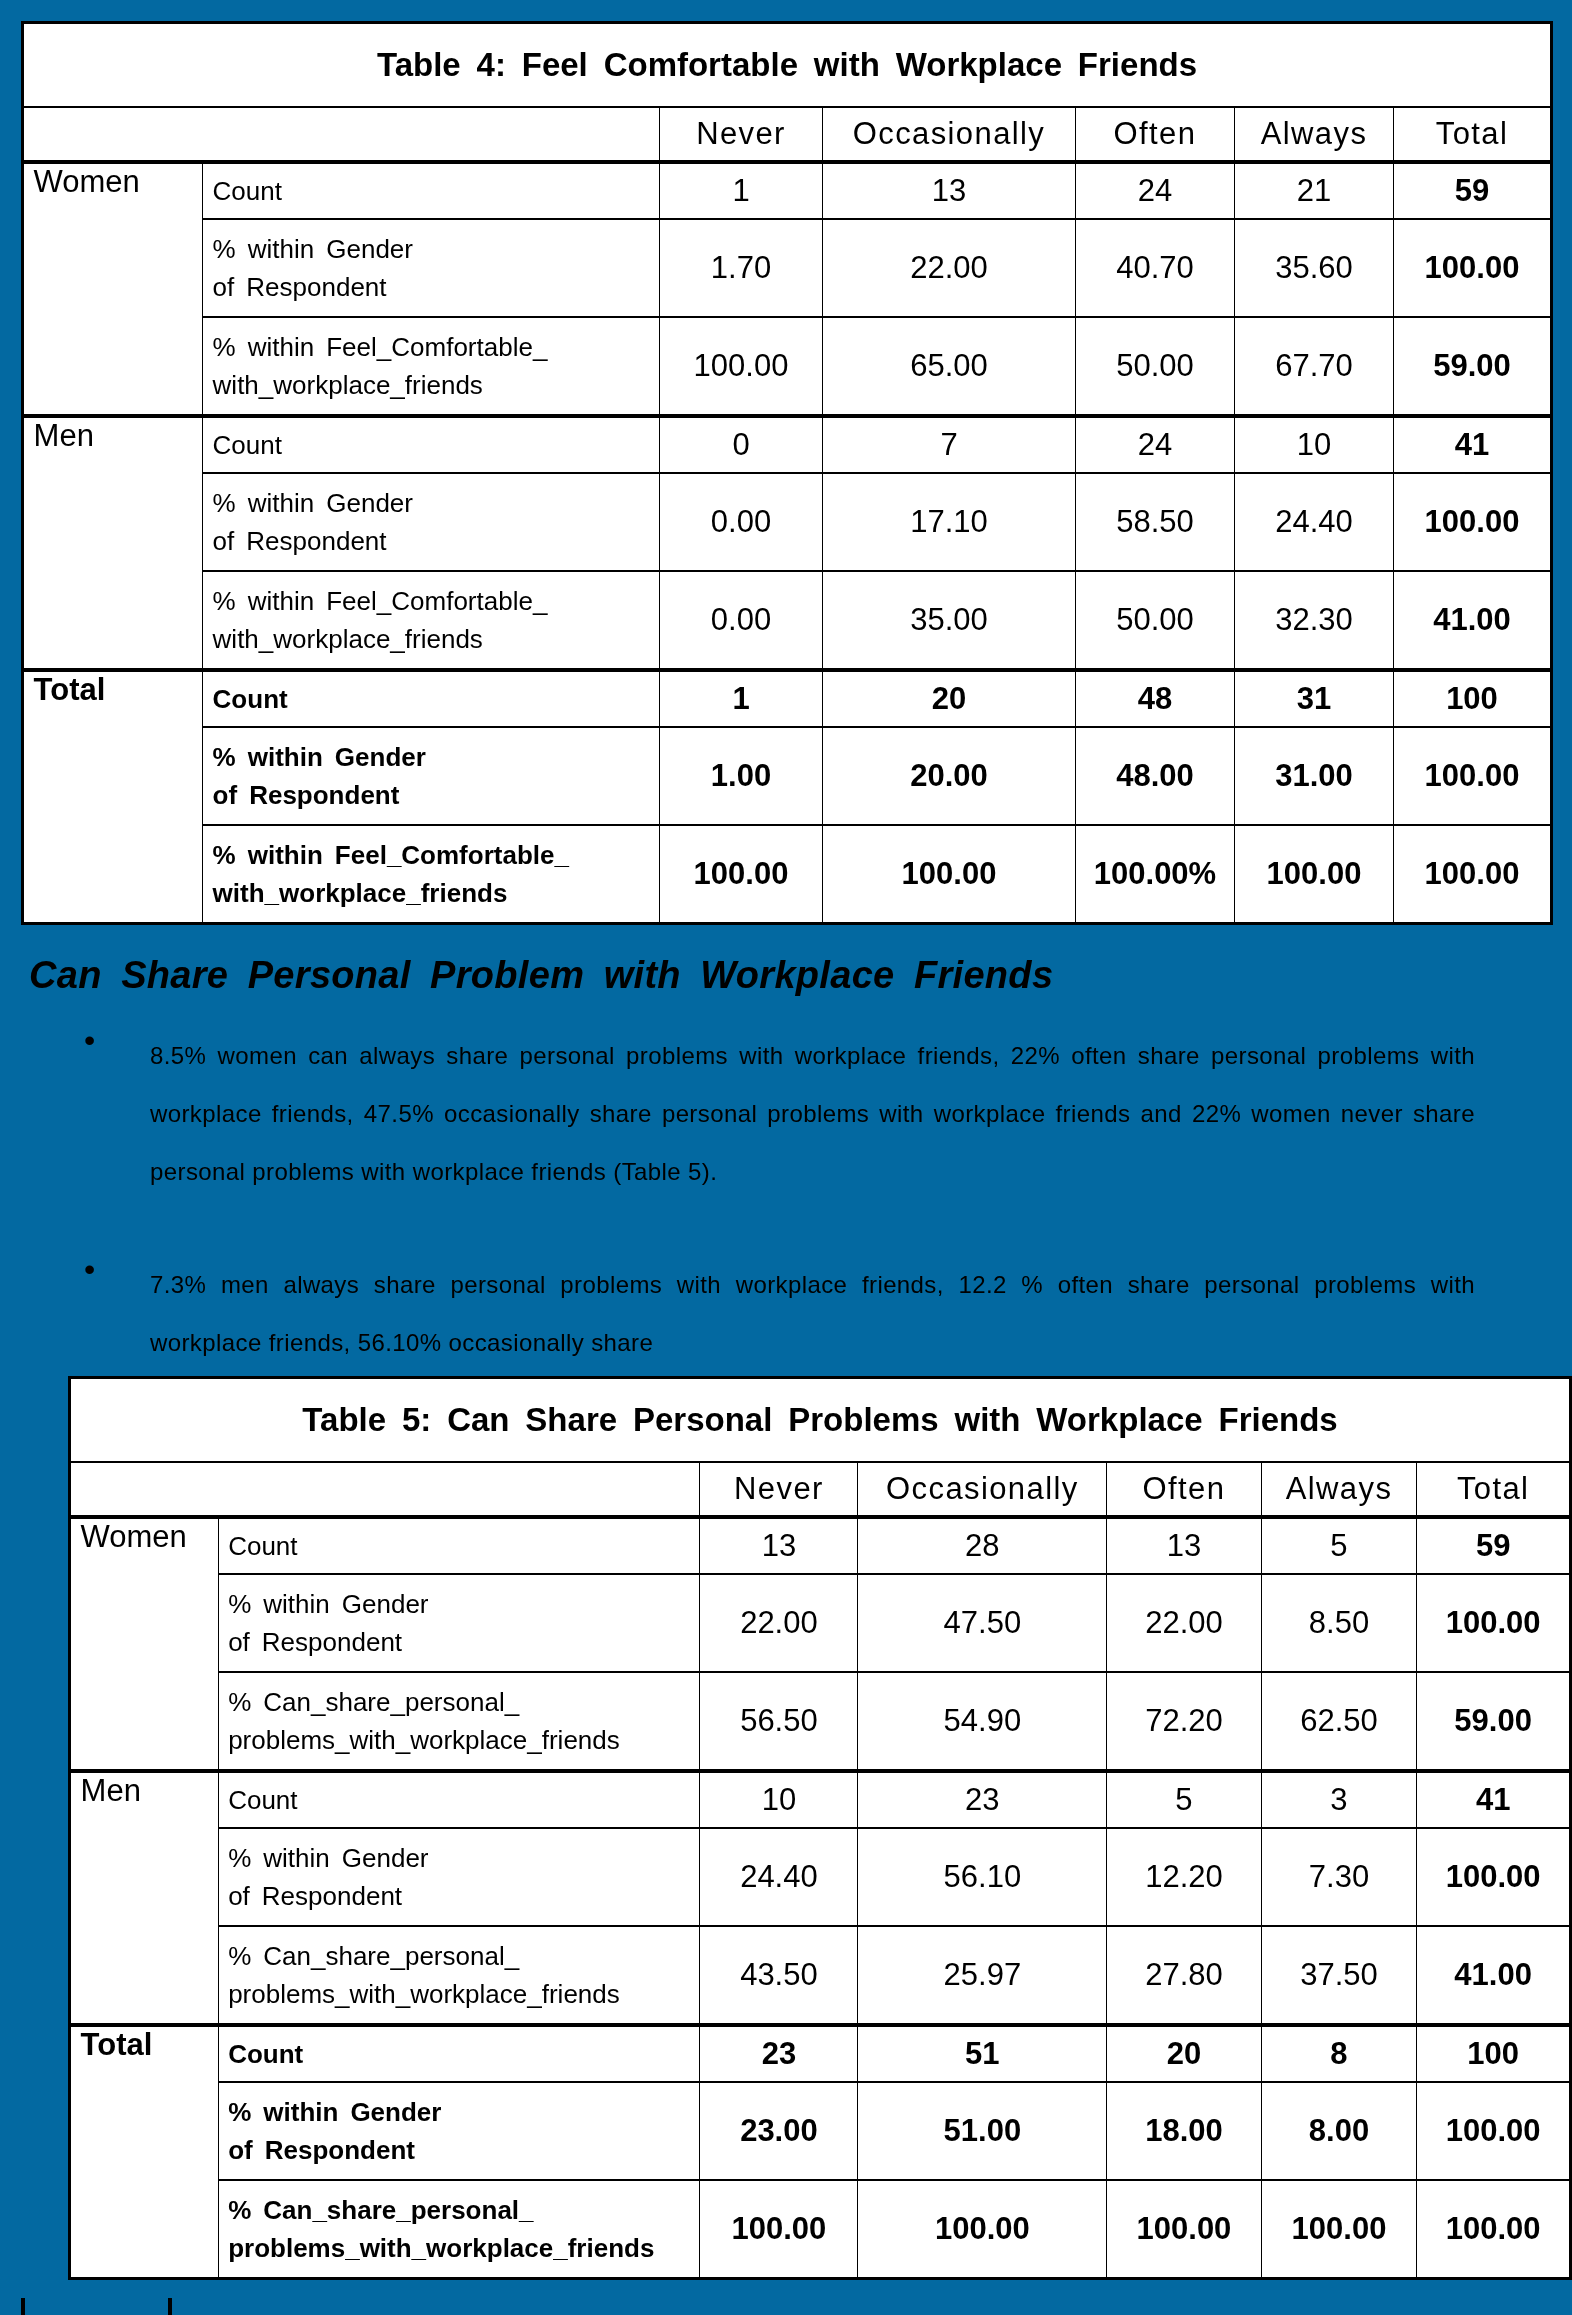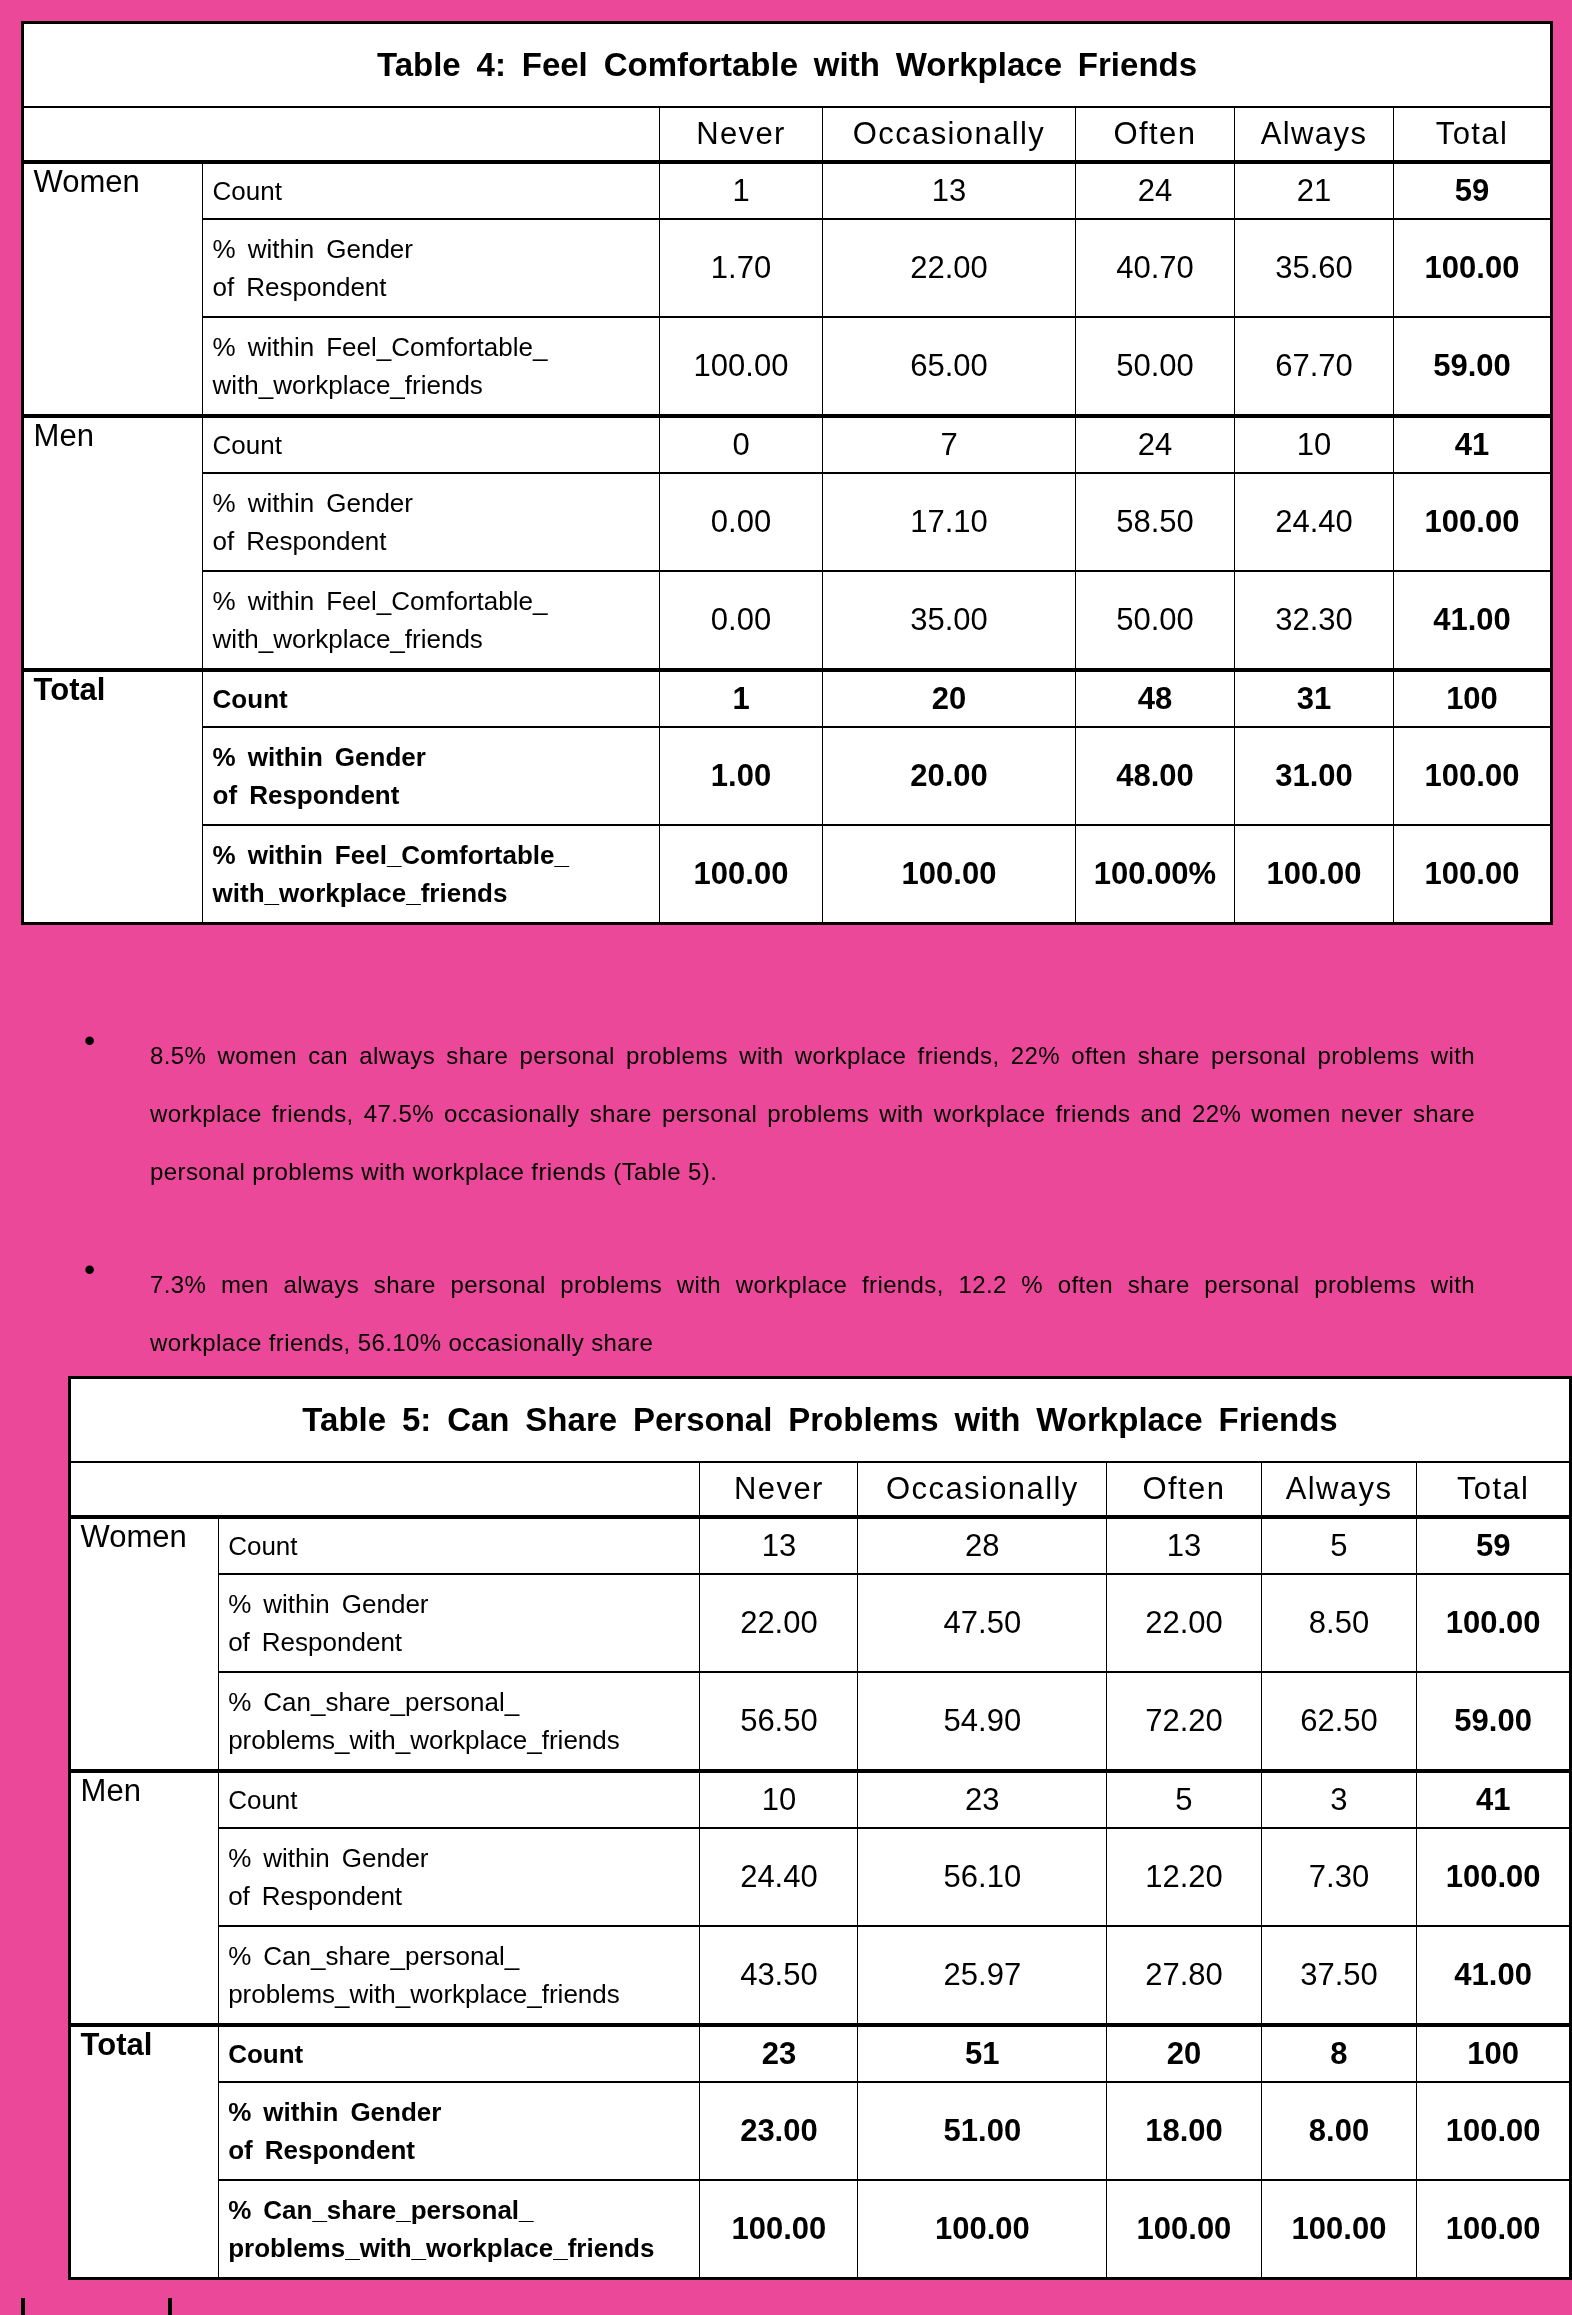--- a/index.html
+++ b/index.html
@@ -1,17 +1,17 @@
 <!DOCTYPE html>
 <html><head>
 <meta charset="utf-8">
 <style>
   html,body{margin:0;padding:0;background:#ffffff;}
   .page{
-    position:relative;width:1572px;height:2315px;background:#ec4899;
+    position:relative;width:1572px;height:2315px;background:#0369a1;
     overflow:hidden;font-family:"Liberation Sans",sans-serif;color:#000;
   }
 
   
   .tbl-wrap{position:absolute;left:21px;}
   #table4-container{top:21px;}
   #table5-container{top:1376px;margin-left:47px;}
 
   .crosstab{
     border-collapse:collapse;table-layout:fixed;background:#fff;
@@ -159,20 +159,21 @@
             <td class="val">100.00</td>
             <td class="val">100.00</td>
             <td class="val">100.00%</td>
             <td class="val">100.00</td>
             <td class="val bold">100.00</td>
           </tr>
         </tbody>
       </table>
     </section>
 
+  <h2 class="section-heading">Can Share Personal Problem with Workplace Friends</h2>
 
   <div class="bullets">
     <div class="bullet">
       <span class="bullet-marker">•</span>
       <p class="bullet-text">8.5% women can always share personal problems with workplace friends, 22% often share personal problems with workplace friends, 47.5% occasionally share personal problems with workplace friends and 22% women never share personal problems with workplace friends (Table 5).</p>
     </div>
     <div class="bullet">
       <span class="bullet-marker">•</span>
       <p class="bullet-text">7.3% men always share personal problems with workplace friends, 12.2 % often share personal problems with workplace friends, 56.10% occasionally share</p>
     </div>

